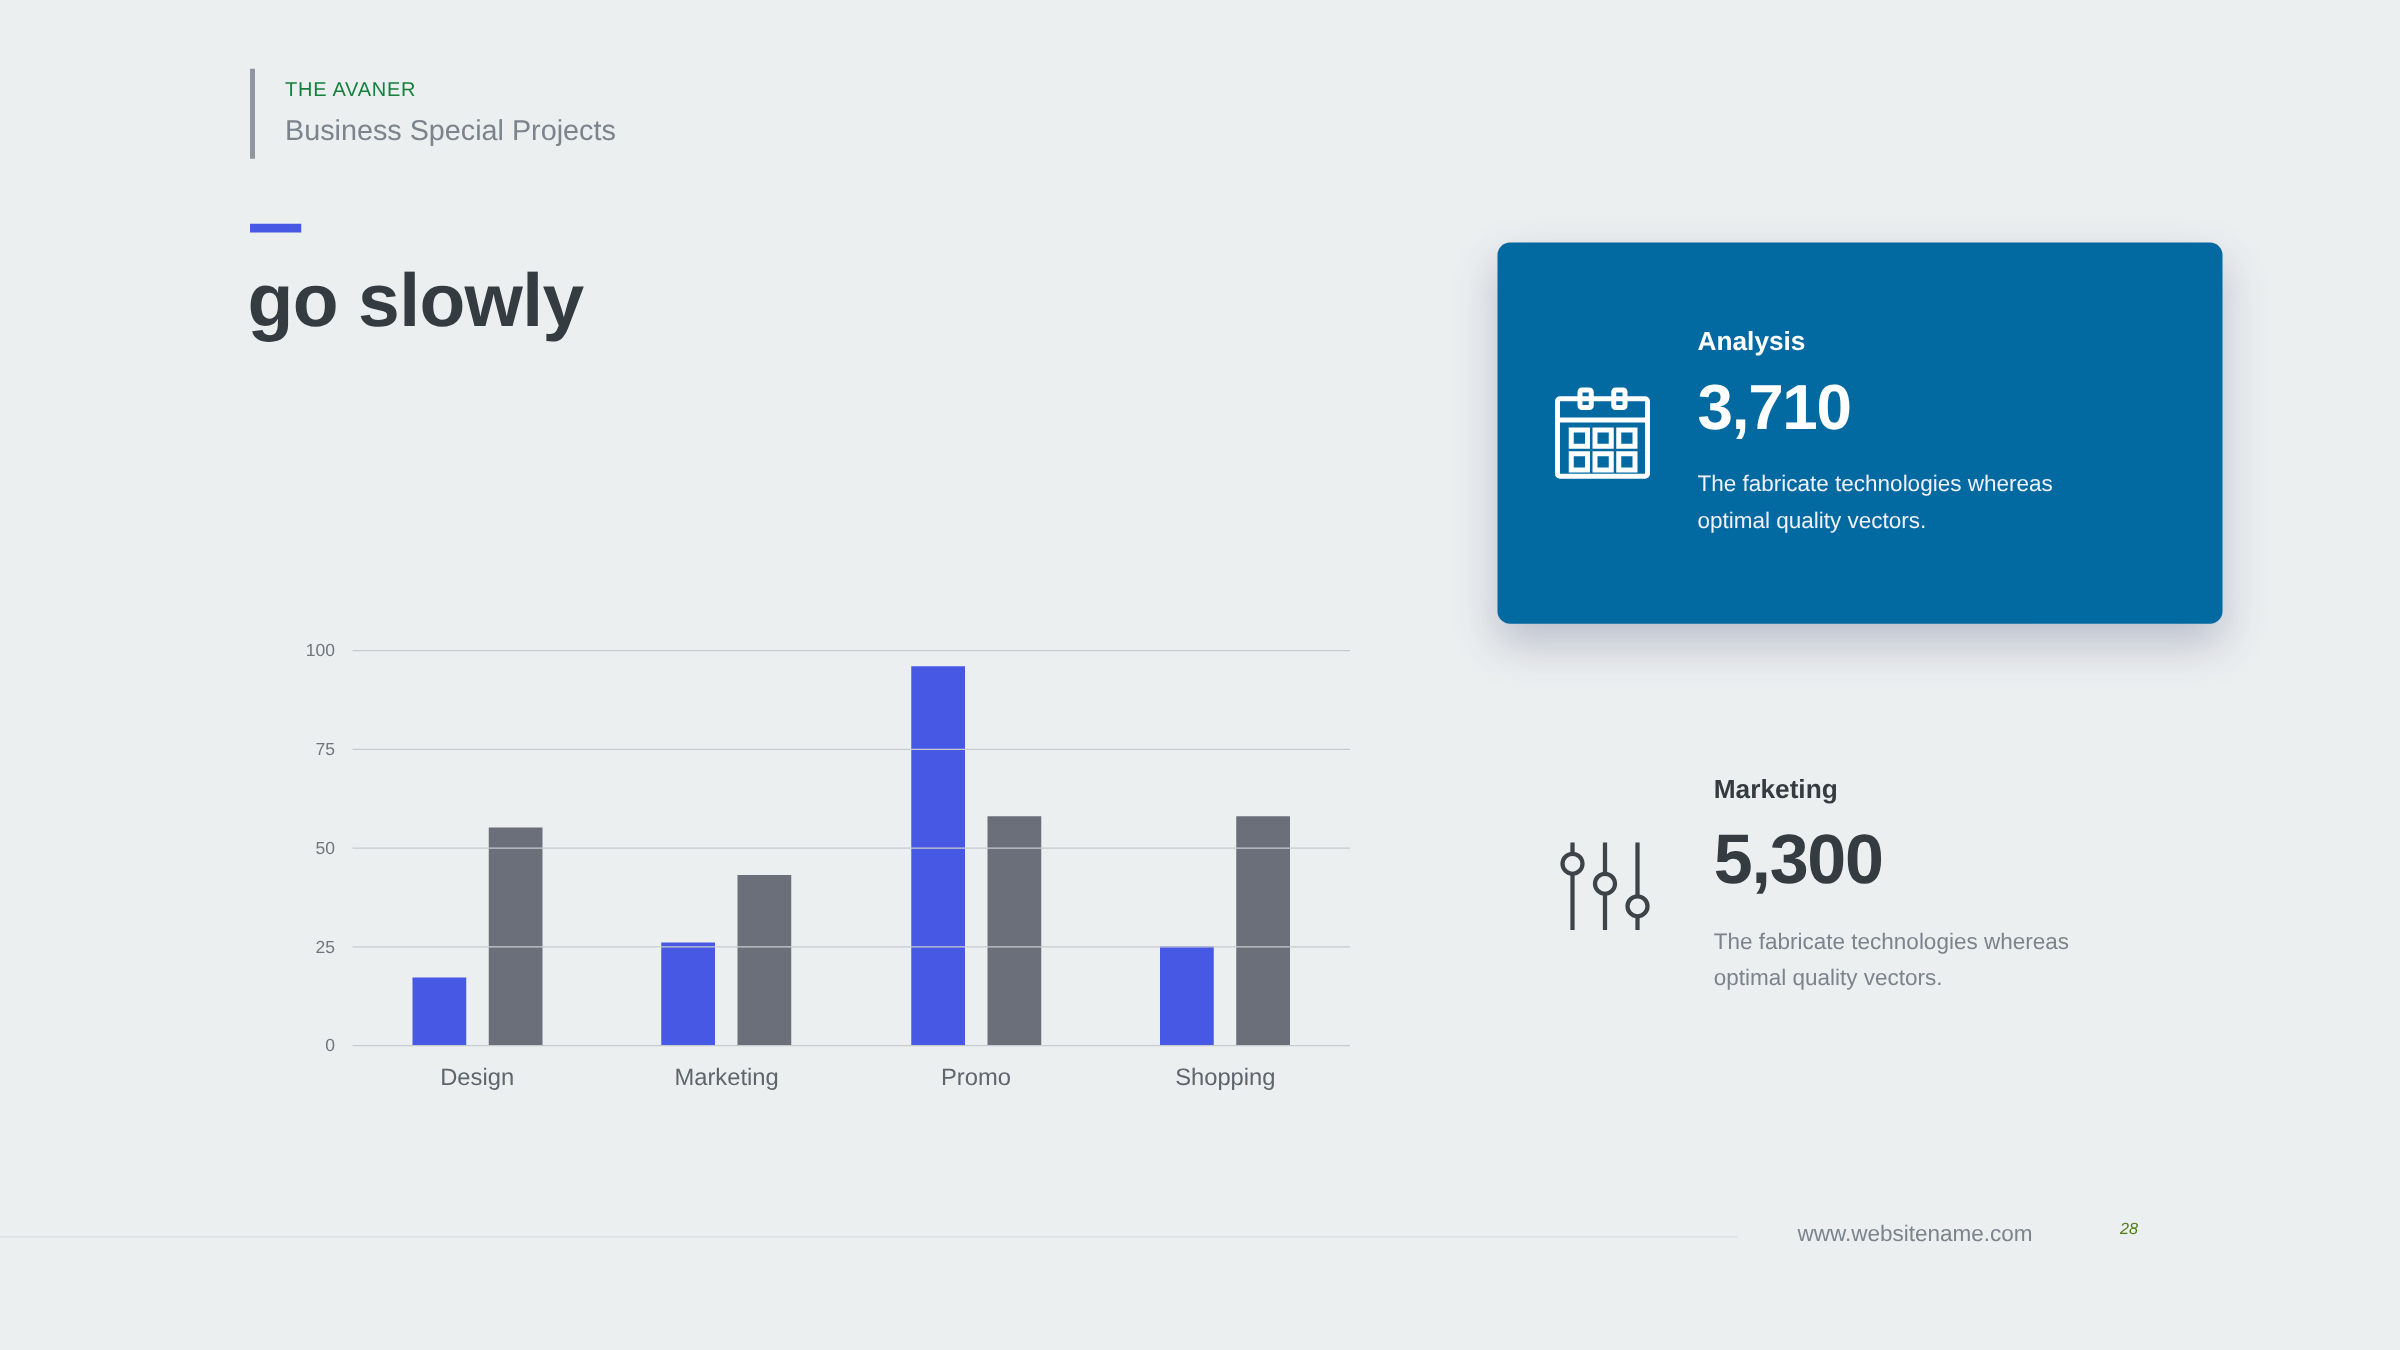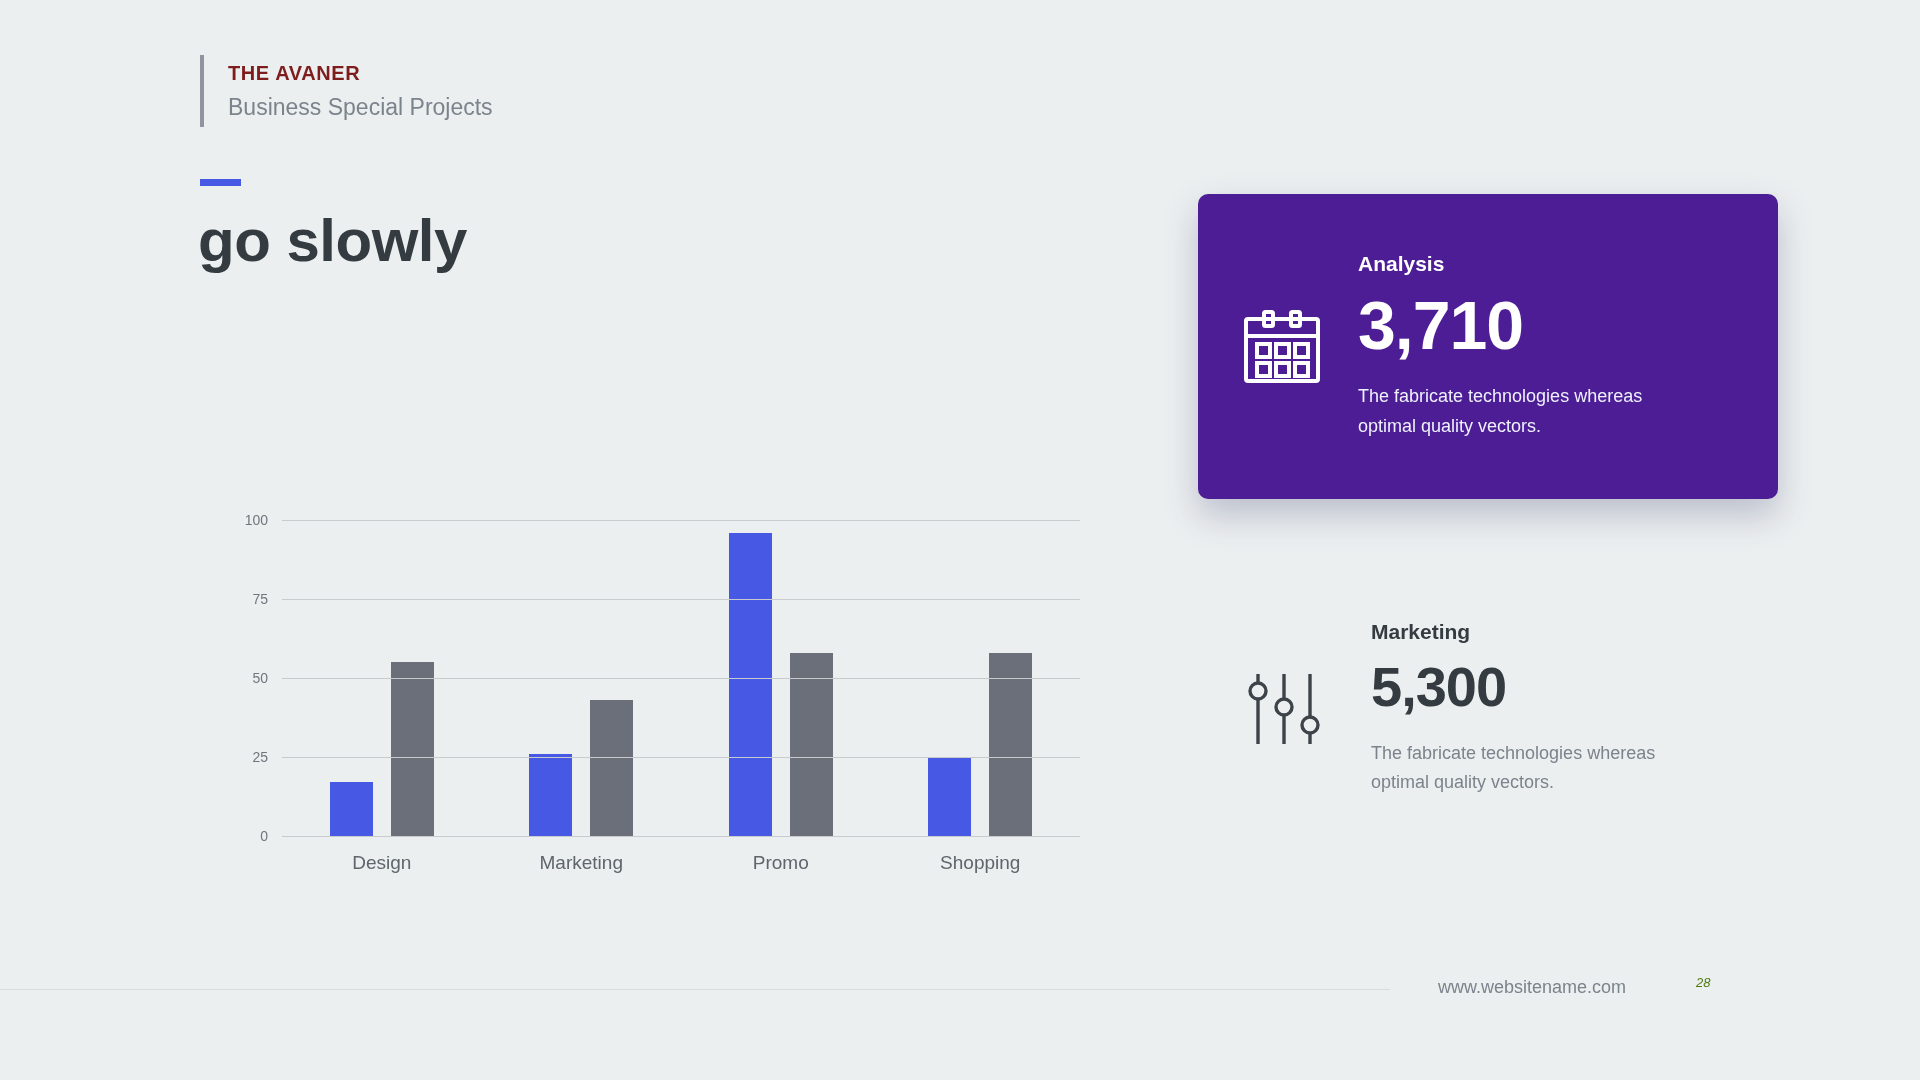--- a/index.html
+++ b/index.html
@@ -8,21 +8,21 @@
     background:#eceff0;
     font-family:"Liberation Sans", sans-serif;
     overflow:hidden;
   }
   .slide { position:relative; width:1920px; height:1080px; background:#eceff0; }
 
   
   .brand { position:absolute; left:200px; top:55px; display:flex; gap:24px; }
   .brand-rule { width:4px; height:72px; background:#8f96a0; flex:none; }
   .brand-text { display:flex; flex-direction:column; justify-content:center; gap:9px; }
-  .brand-name { font-size:20px; font-weight:bold; letter-spacing:.6px; color:#7f1d1d; }
+  .brand-name { font-size:16px; font-weight:normal; letter-spacing:.6px; color:#15803d; }
   .brand-sub  { font-size:23px; color:#7b838c; }
 
   
   .accent-bar { position:absolute; left:200px; top:179px; width:41px; height:7px; background:#4759e4; }
   .title { position:absolute; left:198px; top:206px; width:640px;
            font-size:60px; font-weight:bold; line-height:1.18; color:#343b41; letter-spacing:-.5px; }
   .title span { display:block; }
 
   
   .chart { position:absolute; left:200px; top:520px; width:880px; height:360px; }
@@ -34,27 +34,27 @@
   .group { flex:1; position:relative; display:flex; align-items:flex-end;
            justify-content:center; gap:18px; }
   .bar { width:43px; }
   .bar.blue { background:#4759e4; }
   .bar.gray { background:#6b6f79; }
   .xlabel { position:absolute; top:calc(100% + 16px); left:50%; transform:translateX(-50%);
             font-size:19px; color:#5e656c; white-space:nowrap; }
 
   
   .card { position:absolute; left:1198px; top:194px; width:580px; height:305px;
-          background:#4c1d95; border-radius:10px;
+          background:#0369a1; border-radius:10px;
           box-shadow:0 16px 34px rgba(60,70,110,.28);
           display:flex; align-items:center; padding:0 38px 0 42px; gap:34px; }
   .card-icon { flex:none; width:84px; height:84px; }
   .card-body { color:#ffffff; }
   .card-title { font-size:21px; font-weight:bold; margin-bottom:10px; }
-  .card-value { font-size:68px; font-weight:bold; letter-spacing:-1px; margin-bottom:18px; }
+  .card-value { font-size:51px; font-weight:bold; letter-spacing:-1px; margin-bottom:18px; }
   .card-desc { font-size:18px; line-height:1.62; color:#eff1fd; max-width:330px; }
 
   
   .stat { position:absolute; left:1245px; top:620px; width:560px;
           display:flex; align-items:center; gap:48px; }
   .stat-icon { flex:none; width:78px; height:80px; }
   .stat-title { font-size:21px; font-weight:bold; color:#343b41; margin-bottom:10px; }
   .stat-value { font-size:56px; font-weight:bold; color:#343b41; letter-spacing:-1px; margin-bottom:20px; }
   .stat-desc { font-size:18px; line-height:1.62; color:#7b838c; max-width:330px; }
 

